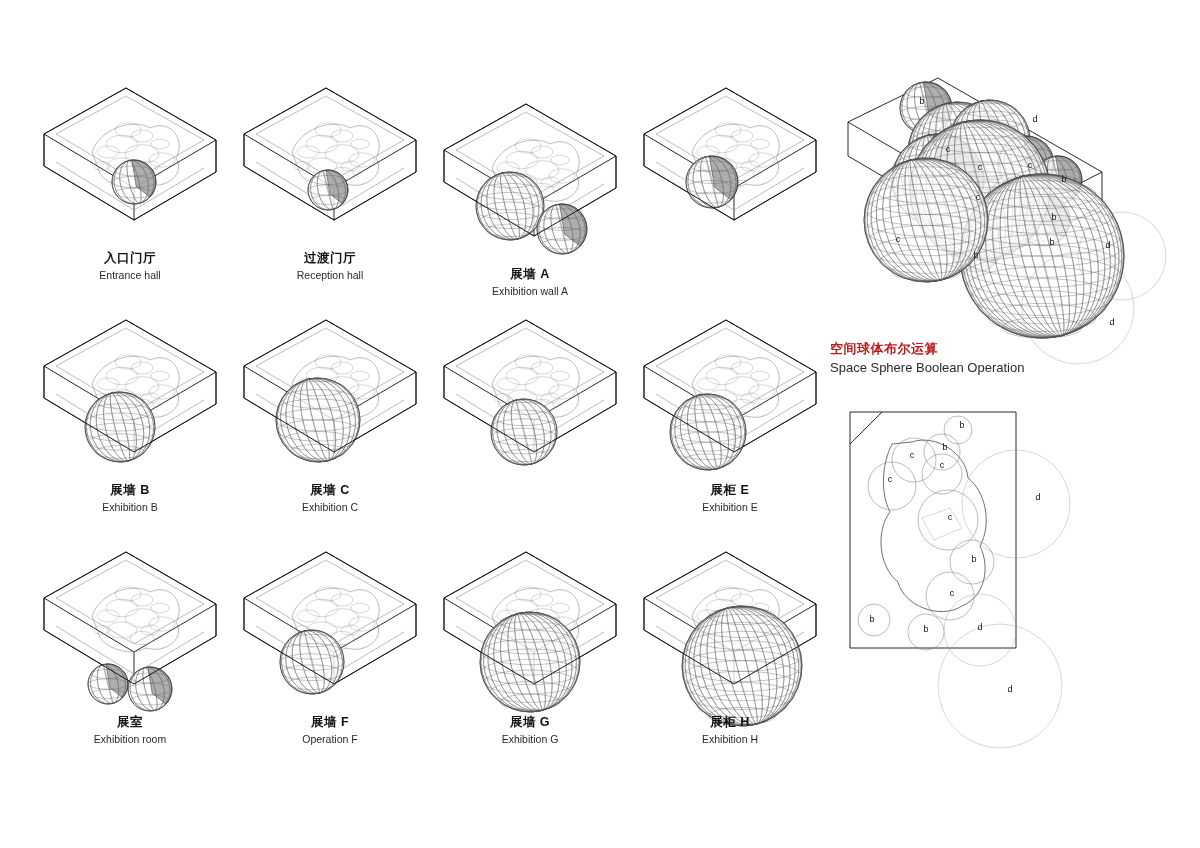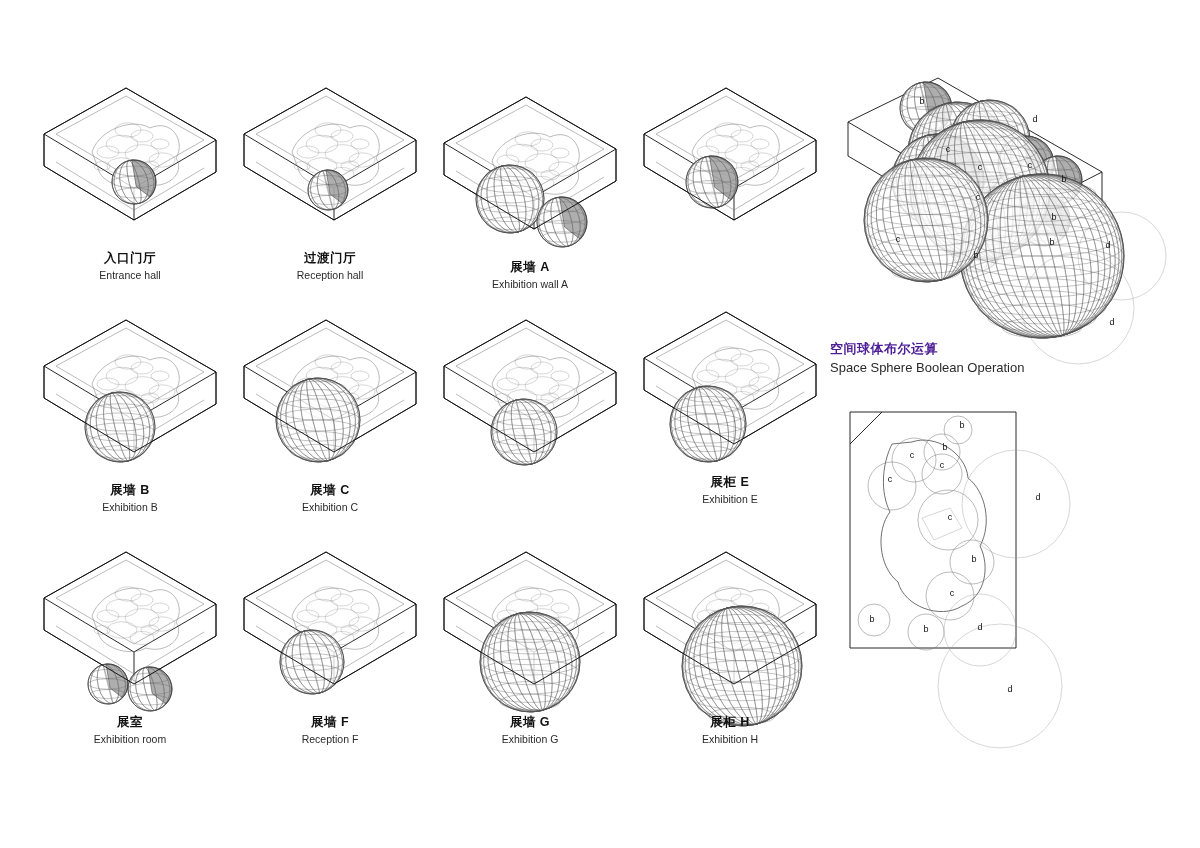--- a/index.html
+++ b/index.html
@@ -79,21 +79,21 @@
     left: 0;
     top: 300px;
     width: 300px;
     text-align: left;
     line-height: 1.4;
   }
   #boolean-caption .zh {
     display: block;
     font-size: 13px;
     font-weight: bold;
-    color: #4c1d95;
+    color: #b91c1c;
     letter-spacing: .5px;
   }
   #boolean-caption .en {
     display: block;
     font-size: 13px;
     color: #2a2a2a;
     margin-top: 1px;
   }
   #plan-art {
     position: absolute;
@@ -209,21 +209,21 @@
           </g>
           <path d="M 14,64 L 14,96 L 104,150 L 186,102 L 186,70" class="ln" fill="none"></path>
           <path d="M 14,64 L 96,18 L 186,70" class="ln" fill="none"></path>
         </svg>
       </div>
       <div class="caption">
         <span class="zh">过渡门厅</span>
         <span class="en">Reception hall</span>
       </div>
     </div>
-    <div class="cell" style="left: 400px; top: 9px;">
+    <div class="cell" style="left: 400px; top: 16px;">
       <div class="art">
         <svg viewBox="0 0 200 175" width="200" height="175">
           <g>
             <path d="M 14,64 L 96,18 L 186,70 L 104,118 Z" class="ln" fill="none"></path>
             <path d="M 26,64 L 96,26 L 174,70 L 104,110 Z" class="thin"></path>
             <path d="M 14,64 L 14,96" class="ln"></path>
             <path d="M 104,118 L 104,150" class="ln"></path>
             <path d="M 186,70 L 186,102" class="ln"></path>
             <path d="M 14,96 L 104,150 L 186,102" class="ln"></path>
             <path d="M 26,92 L 104,140 L 174,98" class="thin"></path>
@@ -500,21 +500,21 @@
               <ellipse cx="94" cy="130" rx="19.39691332565161" ry="33" class="mesh" transform="rotate(-14 94 130)"></ellipse>
               <ellipse cx="94" cy="130" rx="26.69756081437326" ry="33" class="mesh" transform="rotate(-14 94 130)"></ellipse>
               <ellipse cx="94" cy="130" rx="31.384865037740067" ry="33" class="mesh" transform="rotate(-14 94 130)"></ellipse>
             </g>
           </g>
           <path d="M 14,64 L 14,96 L 104,150 L 186,102 L 186,70" class="ln" fill="none"></path>
           <path d="M 14,64 L 96,18 L 186,70" class="ln" fill="none"></path>
         </svg>
       </div>
     </div>
-    <div class="cell" style="left: 600px; top: 224px;">
+    <div class="cell" style="left: 600px; top: 232px;">
       <div class="art">
         <svg viewBox="0 0 200 175" width="200" height="175">
           <g>
             <path d="M 14,64 L 96,18 L 186,70 L 104,118 Z" class="ln" fill="none"></path>
             <path d="M 26,64 L 96,26 L 174,70 L 104,110 Z" class="thin"></path>
             <path d="M 14,64 L 14,96" class="ln"></path>
             <path d="M 104,118 L 104,150" class="ln"></path>
             <path d="M 186,70 L 186,102" class="ln"></path>
             <path d="M 14,96 L 104,150 L 186,102" class="ln"></path>
             <path d="M 26,92 L 104,140 L 174,98" class="thin"></path>
@@ -675,21 +675,21 @@
               <ellipse cx="82" cy="128" rx="25.888543819998315" ry="32" class="mesh" transform="rotate(-14 82 128)"></ellipse>
               <ellipse cx="82" cy="128" rx="30.433808521444913" ry="32" class="mesh" transform="rotate(-14 82 128)"></ellipse>
             </g>
           </g>
           <path d="M 14,64 L 14,96 L 104,150 L 186,102 L 186,70" class="ln" fill="none"></path>
           <path d="M 14,64 L 96,18 L 186,70" class="ln" fill="none"></path>
         </svg>
       </div>
       <div class="caption">
         <span class="zh">展墙 F</span>
-        <span class="en">Reception F</span>
+        <span class="en">Operation F</span>
       </div>
     </div>
     <div class="cell" style="left: 400px; top: 464px;">
       <div class="art">
         <svg viewBox="0 0 200 175" width="200" height="175">
           <g>
             <path d="M 14,64 L 96,18 L 186,70 L 104,118 Z" class="ln" fill="none"></path>
             <path d="M 26,64 L 96,26 L 174,70 L 104,110 Z" class="thin"></path>
             <path d="M 14,64 L 14,96" class="ln"></path>
             <path d="M 104,118 L 104,150" class="ln"></path>

